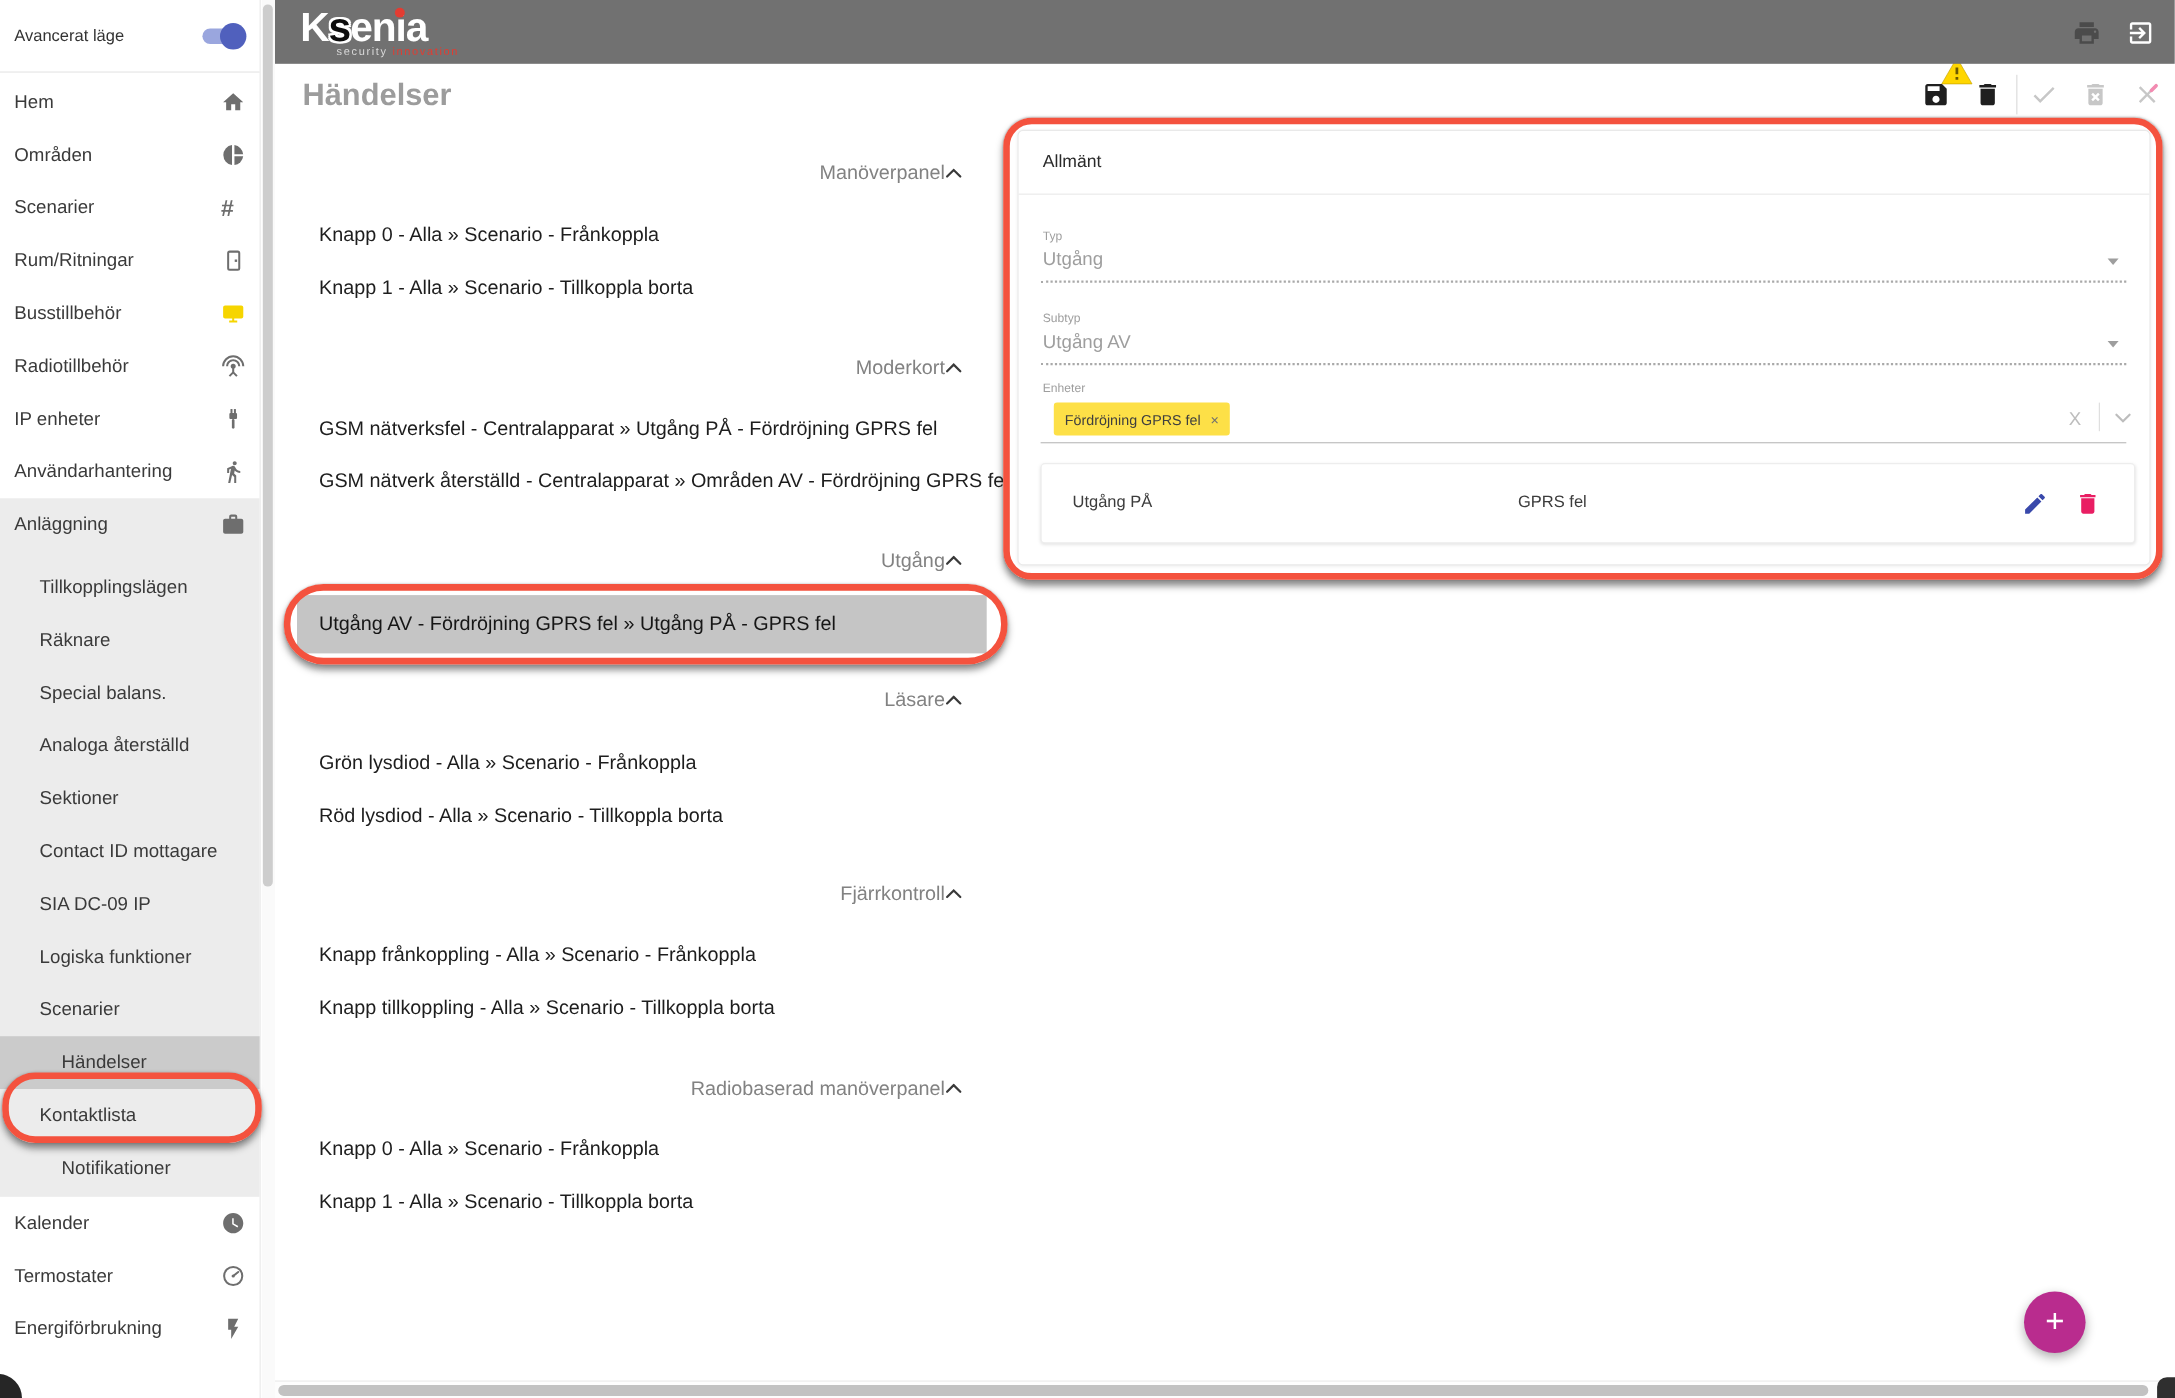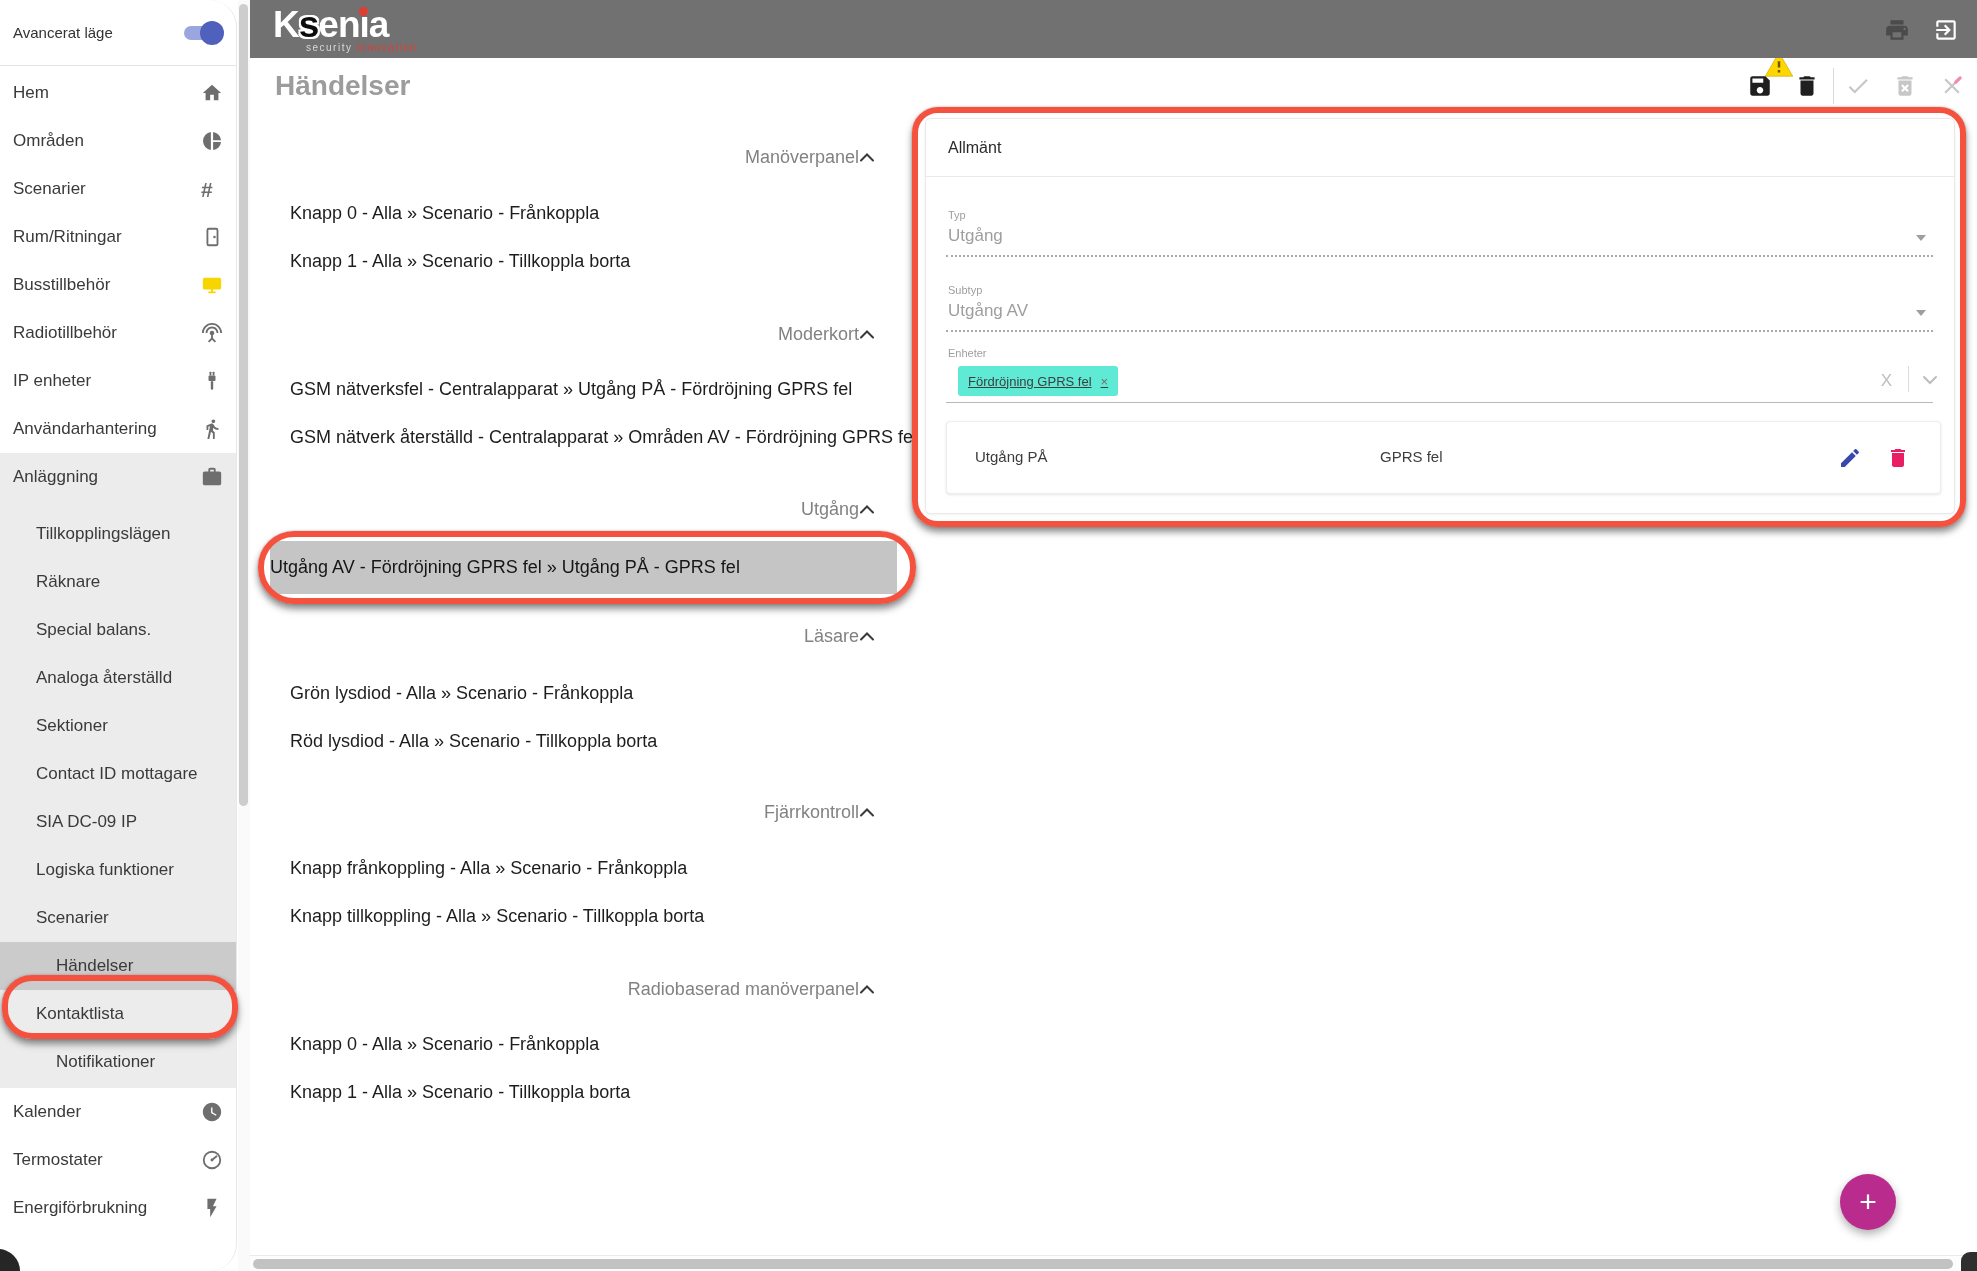--- a/index.html
+++ b/index.html
@@ -1,21 +1,21 @@
 <!DOCTYPE html>
 <html><head>
 <meta charset="utf-8">
 <style>
   * { margin:0; padding:0; box-sizing:border-box; }
   html,body { width:1977px; height:1271px; overflow:hidden; background:#fff;
               font-family:"Liberation Sans", sans-serif; }
 
   
   #sidebar { position:absolute; left:0; top:0; width:237px; height:1271px; background:#fff;
-             border-right:1px solid #e8e8e8; z-index:2;border-radius:27px; }
+             border-right:1px solid #e8e8e8; z-index:2; }
   .adv-row { height:66px; display:flex; align-items:center; padding-left:13px;
              border-bottom:1px solid #e4e4e4; position:relative; }
   .adv-label { font-size:15px; color:#333; }
   .toggle { position:absolute; left:184px; top:21px; width:46px; height:24px; }
   .toggle .track { position:absolute; left:0; top:5px; width:38px; height:14px; border-radius:7px; background:#9aa6de; }
   .toggle .knob { position:absolute; left:16px; top:0; width:24px; height:24px; border-radius:50%; background:#5060bd; }
   .snav { padding-top:3px; }
   .srow { height:48px; display:flex; align-items:center; padding-left:13px; position:relative; cursor:pointer; }
   .srow .slabel { font-size:17px; color:#3a3a3a; }
   .srow .sicon { position:absolute; right:13px; top:50%; transform:translateY(-50%); width:22px; height:22px; color:#6e6e6e; }
@@ -48,35 +48,35 @@
   
   .tbicon { position:absolute; width:26px; height:26px; }
   .tb-dark { color:#1f1f1f; } .tb-dis { color:#c7c7c7; }
   .tb-divider { position:absolute; left:1583px; top:10px; width:1px; height:36px; background:#d9d9d9; }
 
   
   .sec-h { position:absolute; left:40px; width:585px; height:34px; display:flex; align-items:center; justify-content:flex-end; }
   .sec-h .lbl { font-size:18px; color:#828282; }
   .evt { position:absolute; left:40px; height:34px; display:flex; align-items:center; font-size:18px; color:#1d1d1d; cursor:pointer; }
   #sel-bar { position:absolute; left:20px; top:483px; width:627px; height:53px; background:#c5c5c5; display:flex; align-items:center; }
-  #sel-bar .txt { font-size:18px; color:#161616; }
+  #sel-bar .txt { margin-left:20px; font-size:18px; color:#161616; }
   .chev-up { width:16px; height:9px; }
 
   
   #panel { position:absolute; left:675px; top:60px; width:1030px; height:396px; background:#fff;
            border:1px solid #e9e9e9; border-radius:5px; box-shadow:0 1px 3px rgba(0,0,0,.06); }
   .p-title { position:absolute; left:22px; top:20px; font-size:16px; color:#2a2a2a; }
   .p-div { position:absolute; left:0; top:57px; width:100%; height:1px; background:#e8e8e8; }
   .f-label { position:absolute; left:22px; font-size:11px; color:#9e9e9e; }
   .f-value { position:absolute; left:22px; font-size:17px; color:#9e9e9e; }
   .f-dotted { position:absolute; left:20px; width:987px; border-bottom:2px dotted #a9a9a9; }
   .f-arrow { position:absolute; right:28px; width:0; height:0; border-left:5px solid transparent;
              border-right:5px solid transparent; border-top:6px solid #9e9e9e; }
-  .chip { position:absolute; left:32px; top:247px; height:30px; background:#5eead4; border-radius:3px;
-          display:flex; align-items:center; padding:0 10px; font-size:13px; color:#3f3f3f;text-decoration:underline; }
+  .chip { position:absolute; left:32px; top:247px; height:30px; background:#fde047; border-radius:3px;
+          display:flex; align-items:center; padding:0 10px; font-size:13px; color:#3f3f3f; }
   .chip .x { margin-left:9px; font-size:13px; color:#6f6f6f; cursor:pointer; }
   .en-clear { position:absolute; right:62px; top:252px; font-size:17px; color:#bdbdbd; cursor:pointer; }
   .en-div { position:absolute; right:45px; top:247px; width:1px; height:26px; background:#dcdcdc; }
   .en-chev { position:absolute; right:16px; top:256px; width:16px; height:10px; color:#bdbdbd; cursor:pointer; }
   .f-solid { position:absolute; left:20px; top:283px; width:987px; border-bottom:1px solid #b9b9b9; }
   .inner-card { position:absolute; left:20px; top:302px; width:995px; height:73px; background:#fff;
                 border:1px solid #ededed; border-radius:4px; box-shadow:0 1px 3px rgba(0,0,0,.10); }
   .ic-c1 { position:absolute; left:28px; top:26px; font-size:15px; color:#3c3c3c; }
   .ic-c2 { position:absolute; left:433px; top:26px; font-size:15px; color:#3c3c3c; }
   .ic-edit { position:absolute; right:78px; top:24px; width:24px; height:24px; color:#3949ab; cursor:pointer; }

